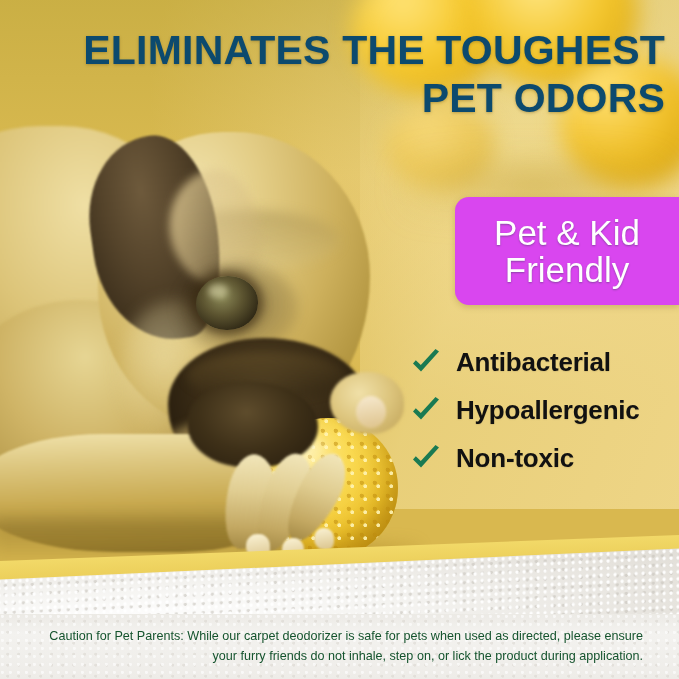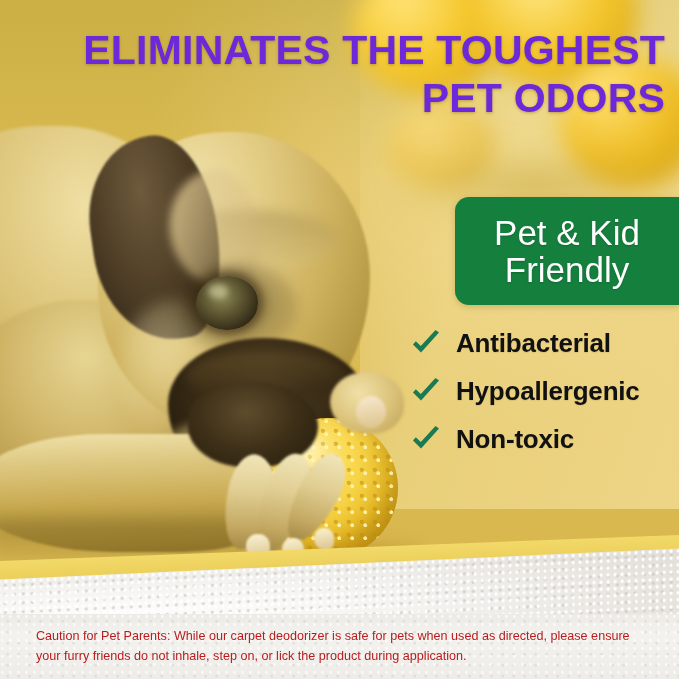--- a/index.html
+++ b/index.html
@@ -308,53 +308,53 @@
       radial-gradient(circle at 70% 65%, rgba(205,200,192,0.45) 0 1.2px, rgba(0,0,0,0) 1.8px);
     background-size: 8px 8px, 11px 11px;
     opacity: .8;
   }
 
   
   .headline {
     position: absolute;
     left: 0; right: 14px; top: 26px;
     text-align: right;
-    color: #6d28d9;
+    color: #0c4a6e;
     font-family: "Liberation Sans Narrow", "Liberation Sans", sans-serif;
     font-weight: bold;
     font-size: 41px;
     line-height: 1.18;
     letter-spacing: 0.2px;
     text-shadow: 0 1px 3px rgba(120,96,30,0.45);
     white-space: pre-line;
   }
 
   .badge {
     position: absolute;
     left: 455px; top: 197px; right: 0; height: 108px;
-    background: #15803d;
+    background: #d946ef;
     border-radius: 14px 0 0 14px;
     box-shadow: 0 2px 6px rgba(120,96,30,0.28);
     display: flex;
     align-items: center;
     justify-content: center;
     box-sizing: border-box;
   }
   .badge-text {
     color: #ffffff;
     font-size: 35px;
     line-height: 1.06;
     text-align: center;
     white-space: pre-line;
     text-shadow: 0 1px 2px rgba(0,60,36,0.35);
   }
 
   .feature-list {
     position: absolute;
-    left: 410px; top: 319px; right: 6px;
+    left: 410px; top: 338px; right: 6px;
   }
   .feature-row {
     display: flex;
     align-items: center;
     gap: 14px;
     height: 48px;
   }
   .check-icon {
     width: 32px; height: 32px;
     flex: 0 0 32px;
@@ -365,22 +365,22 @@
     font-weight: bold;
     font-size: 26px;
     letter-spacing: -0.2px;
     white-space: nowrap;
     text-shadow: 0 1px 1px rgba(200,178,110,0.5);
   }
 
   .caution {
     position: absolute;
     left: 0; right: 0; bottom: 12px;
-    text-align: left;
-    color: #b91c1c;
+    text-align: right;
+    color: #14532d;
     font-size: 12.6px;
     line-height: 1.58;
     padding: 0 36px;
   }
 </style>
 </head>
 <body>
 
 <div class="canvas">
 

